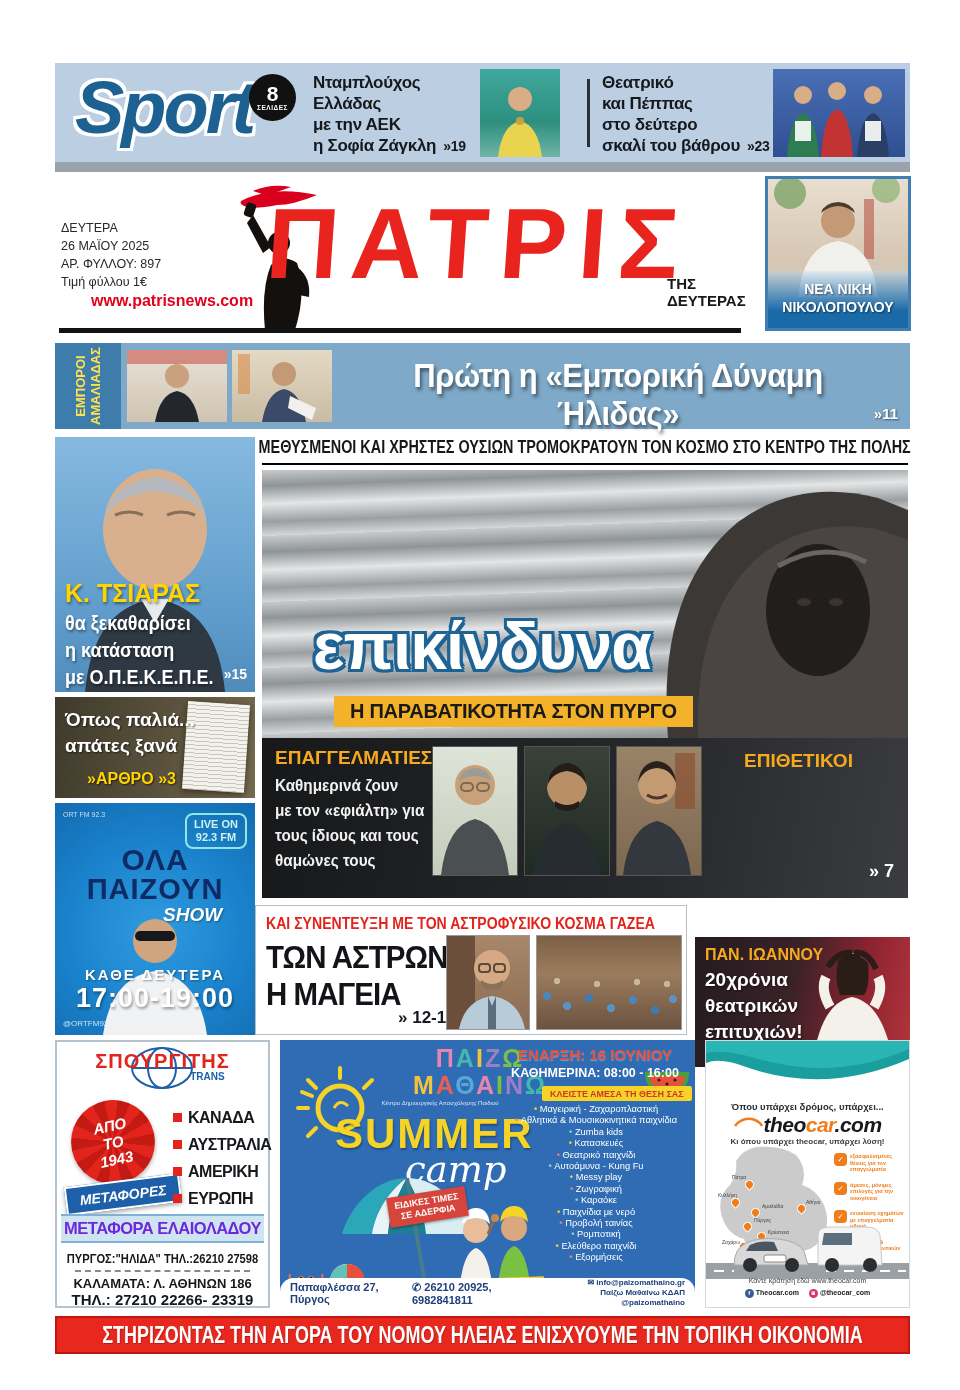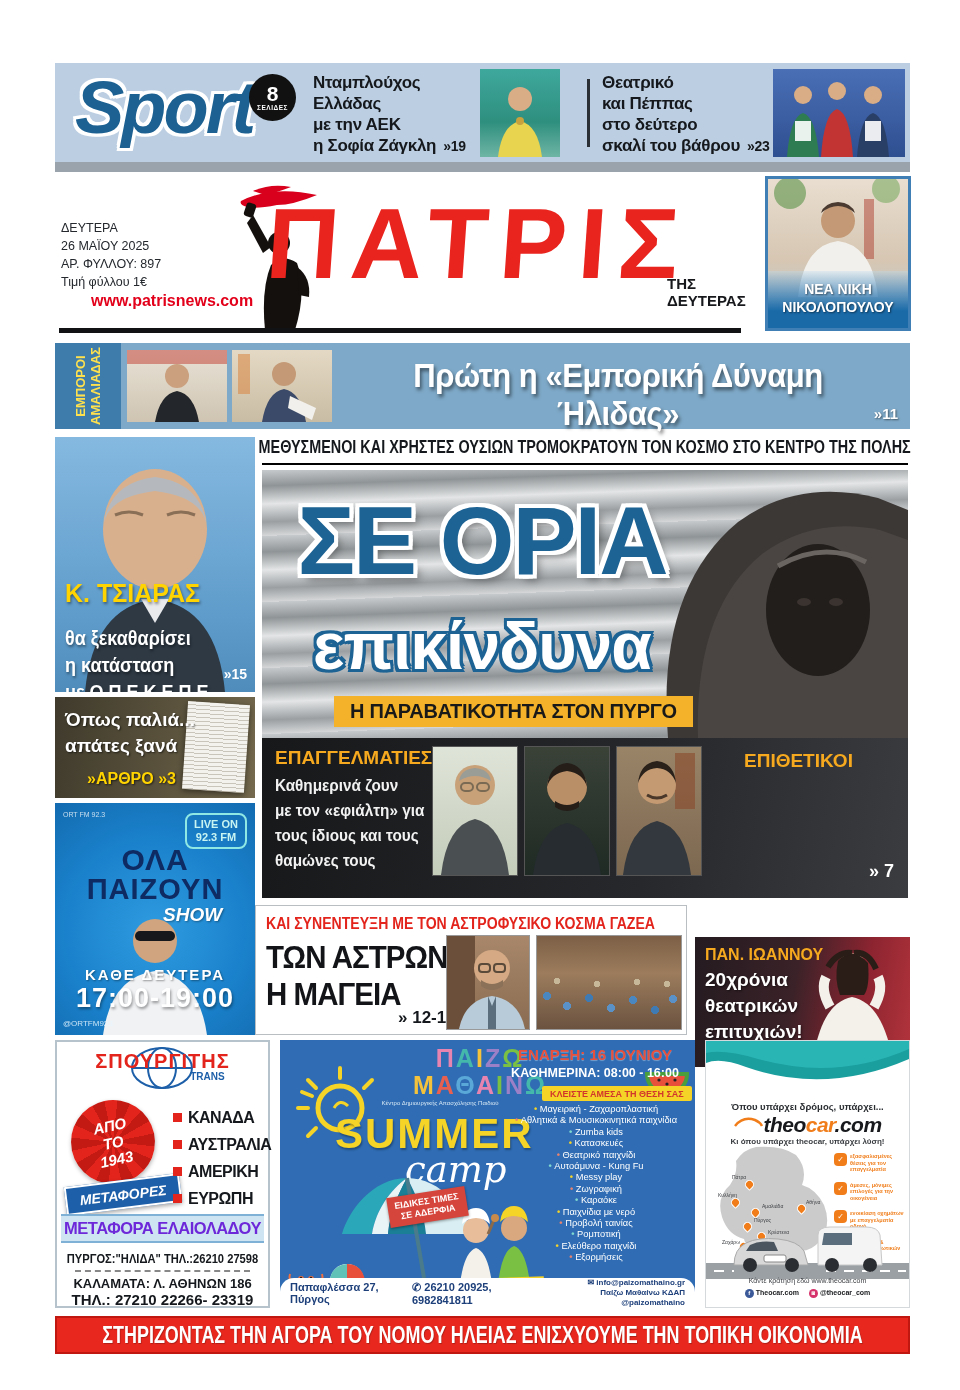--- a/index.html
+++ b/index.html
@@ -54,21 +54,21 @@
   .band{left:262px;top:738px;width:646px;height:160px;background:linear-gradient(100deg,#16181a 0%,#26282b 60%,#3a3c3f 100%);}
   .band-label{font-size:19px;font-weight:bold;color:#f6a91e;margin-bottom:4px;}
   .band-lines{font-size:17px;font-weight:bold;color:#f2f2f2;line-height:25px;}
   .band-lines div{transform:scaleX(.9);transform-origin:left center;white-space:nowrap;}
   .band-photo{top:8px;width:86px;height:130px;overflow:hidden;border:1px solid #555;box-sizing:border-box;}
   .band-page{right:14px;bottom:16px;color:#fff;font-weight:bold;font-size:18px;}
 
   
   .tsiaras{left:55px;top:437px;width:200px;height:255px;background:linear-gradient(180deg,#85b9e0 0%,#5f9ccb 70%,#4f8cbb 100%);overflow:hidden;}
   .ts-label{left:10px;top:142px;font-size:25px;font-weight:bold;color:#ffd400;text-shadow:1px 2px 3px rgba(0,0,0,.45);}
-  .ts-lines{left:10px;top:188px;font-size:20px;font-weight:bold;color:#fff;line-height:27px;text-shadow:1px 2px 3px rgba(0,0,0,.45);}
+  .ts-lines{left:10px;top:173px;font-size:20px;font-weight:bold;color:#fff;line-height:27px;text-shadow:1px 2px 3px rgba(0,0,0,.45);}
   .ts-lines div{transform:scaleX(.9);transform-origin:left center;white-space:nowrap;}
   .ts-page{right:8px;bottom:10px;color:#fff;font-weight:bold;font-size:14px;}
   .article{left:55px;top:697px;width:200px;height:101px;background:linear-gradient(100deg,#3f3a2c 0%,#5a523c 55%,#756a4e 100%);overflow:hidden;}
   .ar-paper{right:8px;top:6px;width:62px;height:88px;background:repeating-linear-gradient(180deg,#f4f2ec 0 3px,#c9c5ba 3px 4px);transform:rotate(4deg);box-shadow:0 2px 6px rgba(0,0,0,.5);}
   .ar-lines{left:10px;top:10px;font-size:19px;font-weight:bold;color:#fff;line-height:26px;text-shadow:1px 1px 2px rgba(0,0,0,.6);}
   .ar-link{left:32px;bottom:10px;font-size:16px;font-weight:bold;color:#ffd400;text-shadow:1px 1px 2px rgba(0,0,0,.6);}
   .radio{left:55px;top:803px;width:200px;height:232px;background:radial-gradient(circle at 50% 55%,#2f9be0 0%,#1a82cc 55%,#136bb0 100%);overflow:hidden;}
   .rd-live{right:8px;top:10px;border:2.5px solid #8fe8e4;border-radius:8px;color:#c8f4f2;font-weight:bold;font-size:11px;line-height:13px;text-align:center;padding:3px 7px;}
   .rd-brand{left:8px;top:8px;color:#fff;opacity:.75;font-size:7px;line-height:8px;width:46px;}
   .rd-t1{left:0;top:40px;width:200px;text-align:center;font-size:30px;font-weight:bold;color:#0e2b63;letter-spacing:1px;}
@@ -320,21 +320,20 @@
   </div>
   <div class="abs main-photo">
     <svg class="abs" style="right:0;top:0;" width="280" height="268" viewBox="0 0 280 268" preserveAspectRatio="none">
       <path d="M40 268 Q28 120 110 52 Q170 8 250 28 L280 40 L280 268 Z" fill="#3c3836"></path>
       <path d="M70 268 Q66 140 134 84 Q186 46 252 60 L280 70 L280 268 Z" fill="#4a4542"></path>
       <ellipse cx="190" cy="140" rx="52" ry="66" fill="#211e1c"></ellipse>
       <path d="M150 96 Q196 70 238 92" stroke="#6b6561" stroke-width="5" fill="none"></path>
       <ellipse cx="176" cy="132" rx="7" ry="4" fill="#3a332f"></ellipse>
       <ellipse cx="208" cy="132" rx="7" ry="4" fill="#3a332f"></ellipse>
     </svg>
-    <div class="abs hl1">ΣΕ ΟΡΙΑ</div>
     <div class="abs hl2">επικίνδυνα</div>
     <div class="abs hl-badge">Η ΠΑΡΑΒΑΤΙΚΟΤΗΤΑ ΣΤΟΝ ΠΥΡΓΟ</div>
   </div>
   <div class="abs band">
     <div class="abs" style="left:13px;top:9px;width:162px;">
       <div class="band-label">ΕΠΑΓΓΕΛΜΑΤΙΕΣ</div>
       <div class="band-lines">
         <div>Καθημερινά ζουν</div>
         <div>με τον «εφιάλτη» για</div>
         <div>τους ίδιους και τους</div>

